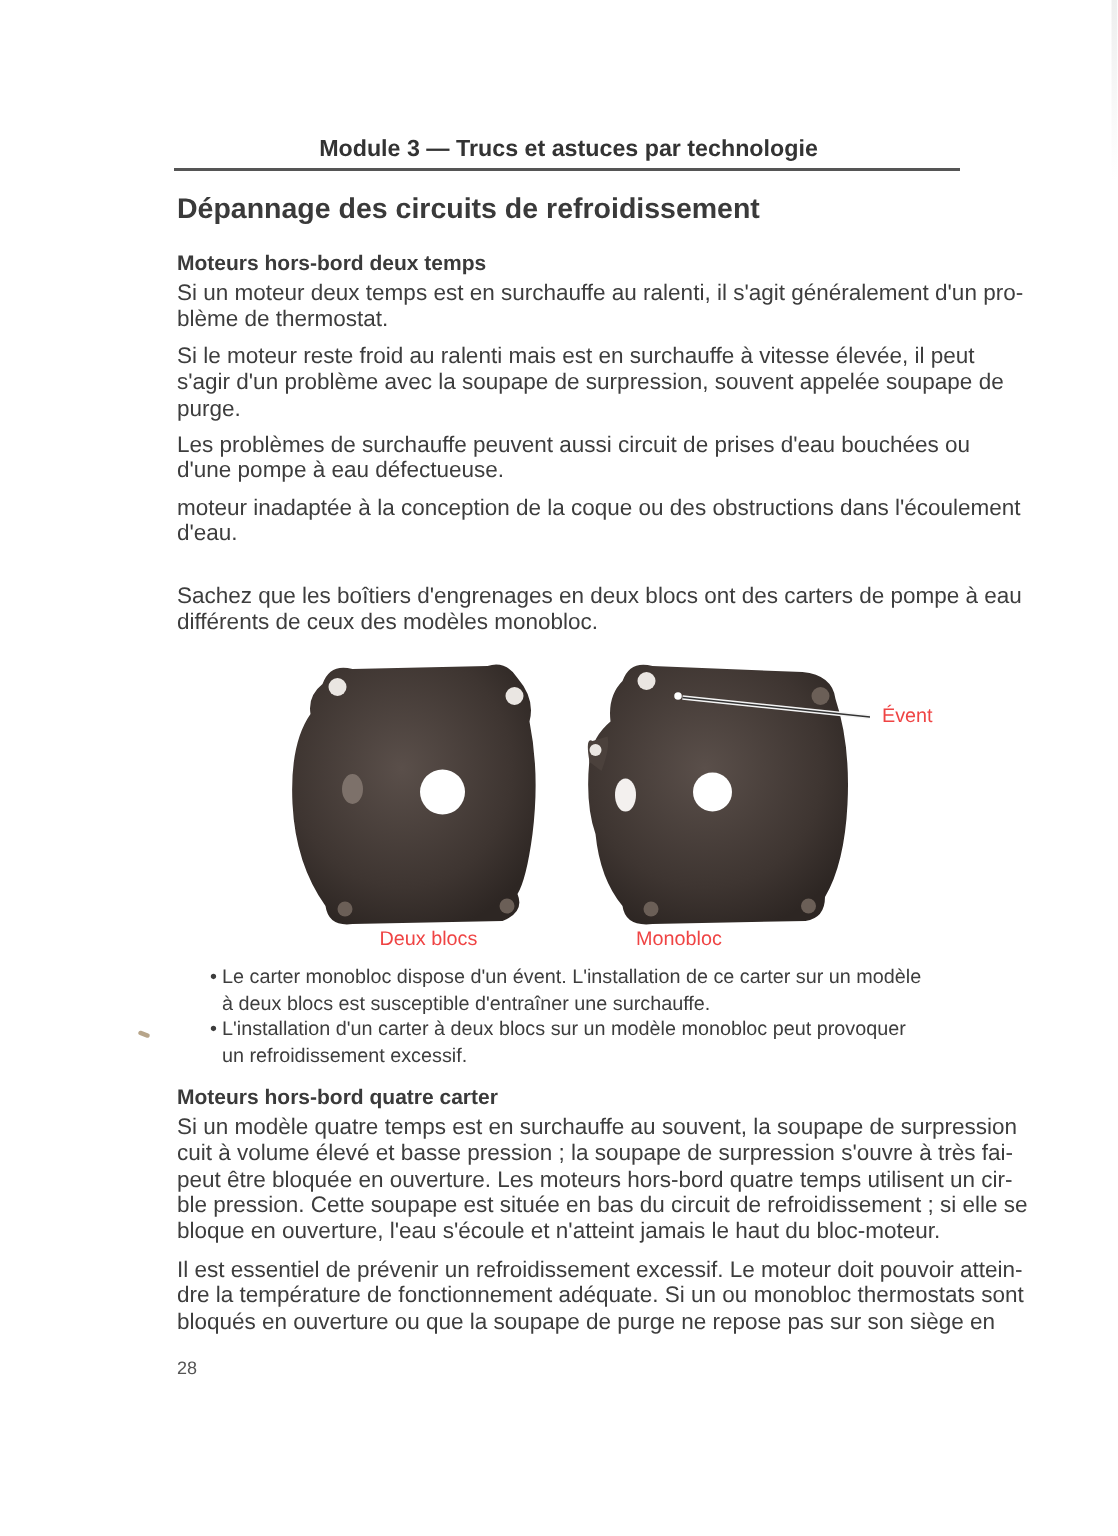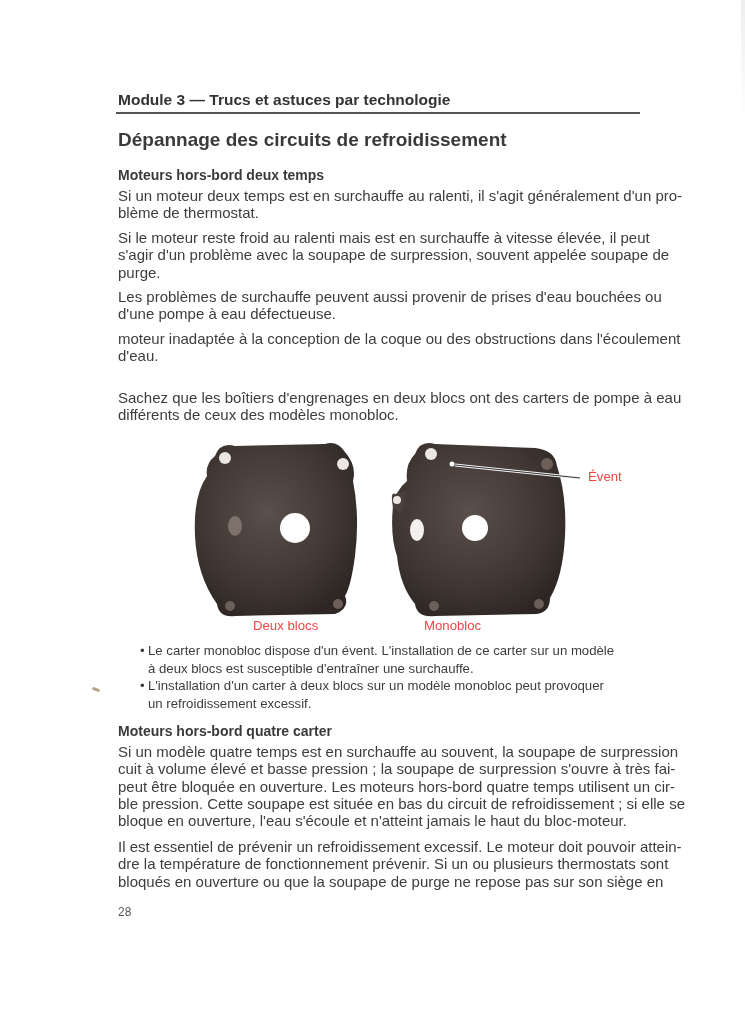--- a/index.html
+++ b/index.html
@@ -2,21 +2,21 @@
 <html><head>
 <meta charset="utf-8">
 <style>
   html, body { margin: 0; padding: 0; }
   body {
     width: 745px; height: 1024px; background: #ffffff; position: relative; overflow: hidden;
     font-family: "Liberation Sans", sans-serif; color: #3a3a3a;
   }
   .module-header {
     position: absolute; left: 118px; top: 91px; width: 522px;
-    font-size: 15.5px; font-weight: bold; color: #333;
+    font-size: 15.5px; font-weight: bold; color: #333; text-align: center;
   }
   .header-rule {
     position: absolute; left: 116px; top: 112px; width: 524px; height: 2px; background: #555;
   }
   .page-title {
     position: absolute; left: 118px; top: 129px; font-size: 19px; font-weight: bold; color: #3a3a3a;
   }
   .section-title {
     position: absolute; left: 118px; font-size: 14px; font-weight: bold; color: #3a3a3a;
   }
@@ -50,21 +50,21 @@
 <p class="para" style="top:187px">
   <span class="line">Si un moteur deux temps est en surchauffe au ralenti, il s'agit généralement d'un pro-</span>
   <span class="line">blème de thermostat.</span>
 </p>
 <p class="para" style="top:229px">
   <span class="line">Si le moteur reste froid au ralenti mais est en surchauffe à vitesse élevée, il peut</span>
   <span class="line">s'agir d'un problème avec la soupape de surpression, souvent appelée soupape de</span>
   <span class="line">purge.</span>
 </p>
 <p class="para" style="top:288px">
-  <span class="line">Les problèmes de surchauffe peuvent aussi provenir de prises d'eau bouchées ou</span>
+  <span class="line">Les problèmes de surchauffe peuvent aussi circuit de prises d'eau bouchées ou</span>
   <span class="line">d'une pompe à eau défectueuse.</span>
 </p>
 <p class="para" style="top:330px">
   <span class="line">moteur inadaptée à la conception de la coque ou des obstructions dans l'écoulement</span>
   <span class="line">d'eau.</span>
 </p>
 <p class="para" style="top:389px">
   <span class="line">Sachez que les boîtiers d'engrenages en deux blocs ont des carters de pompe à eau</span>
   <span class="line">différents de ceux des modèles monobloc.</span>
 </p>
@@ -127,17 +127,17 @@
 
 <p class="para" style="top:743px">
   <span class="line">Si un modèle quatre temps est en surchauffe au souvent, la soupape de surpression</span>
   <span class="line">cuit à volume élevé et basse pression ; la soupape de surpression s'ouvre à très fai-</span>
   <span class="line">peut être bloquée en ouverture. Les moteurs hors-bord quatre temps utilisent un cir-</span>
   <span class="line">ble pression. Cette soupape est située en bas du circuit de refroidissement ; si elle se</span>
   <span class="line">bloque en ouverture, l'eau s'écoule et n'atteint jamais le haut du bloc-moteur.</span>
 </p>
 <p class="para" style="top:838px">
   <span class="line">Il est essentiel de prévenir un refroidissement excessif. Le moteur doit pouvoir attein-</span>
-  <span class="line">dre la température de fonctionnement prévenir. Si un ou plusieurs thermostats sont</span>
+  <span class="line">dre la température de fonctionnement adéquate. Si un ou monobloc thermostats sont</span>
   <span class="line">bloqués en ouverture ou que la soupape de purge ne repose pas sur son siège en</span>
 </p>
 
 <div class="page-number">28</div>
 
 </body></html>

